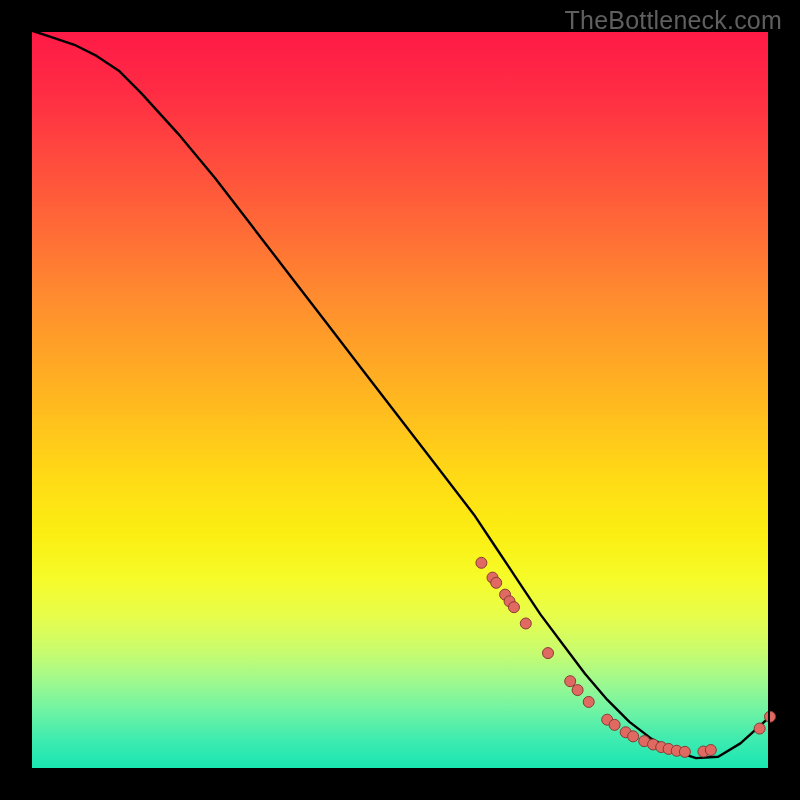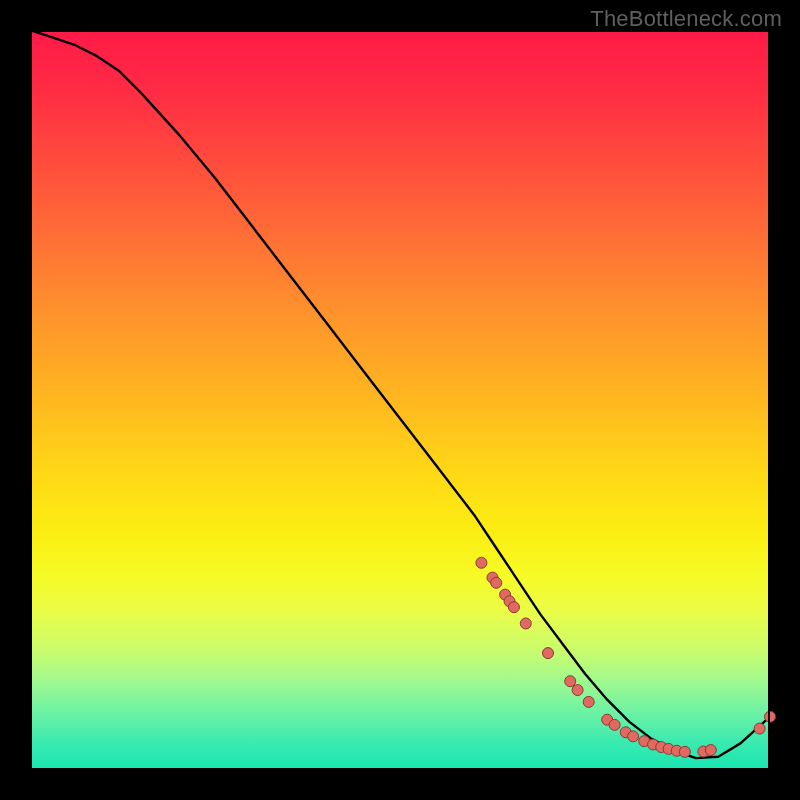--- a/index.html
+++ b/index.html
@@ -14,21 +14,21 @@
   .wrap {
     position: relative;
     width: 800px;
     height: 800px;
   }
   .attribution {
     position: absolute;
     top: 6px;
     right: 18px;
     color: #5f5f5f;
-    font-size: 22px;
+    font-size: 25px;
     letter-spacing: 0.2px;
     z-index: 5;
   }
   .plot-frame {
     position: absolute;
     left: 30px;
     top: 30px;
     width: 740px;
     height: 740px;
     background: #000;

